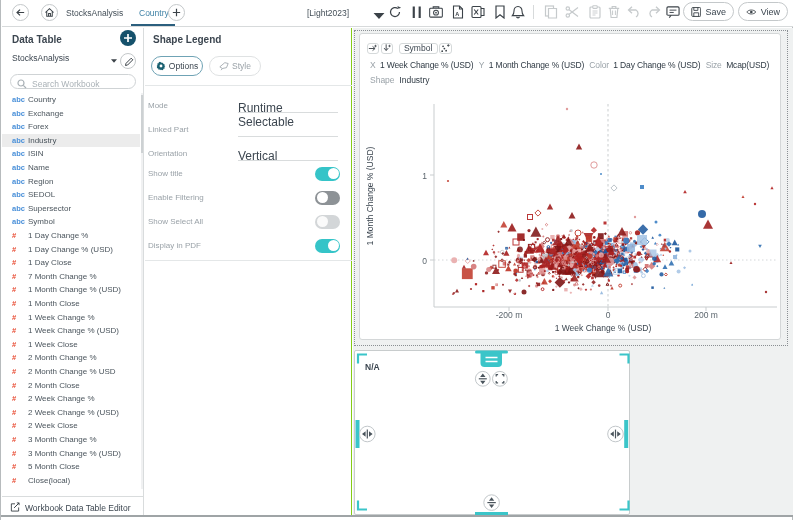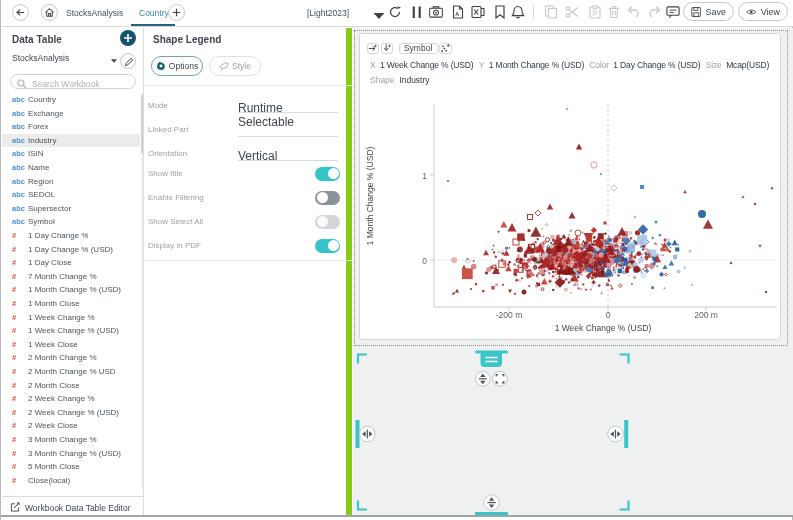--- a/index.html
+++ b/index.html
@@ -7,21 +7,21 @@
 .circ{position:absolute;width:17px;height:17px;border:1px solid #c4c8ca;border-radius:50%;top:4px;display:flex;align-items:center;justify-content:center}
 .tbtxt{position:absolute;top:8px;font-size:8.5px;color:#444f58}
 .ticon{position:absolute;top:5px;width:14px;height:14px}
 .pill{position:absolute;top:2px;height:19px;border:1px solid #c4c8ca;border-radius:10px;display:flex;align-items:center;font-size:9px;color:#3c4650;padding:0 7px;gap:4px;background:#fff}
 #left{position:absolute;left:1px;top:28px;width:142px;height:487px;background:#fff;border-right:1px solid #d9dcdd}
 #left h1{font-size:10px;color:#3c4650;position:absolute;left:10px;top:6px;font-weight:bold}
 .row{position:absolute;left:0;width:138px;height:13.6px;font-size:8px;color:#4a545c;display:flex;align-items:center}
 .row .pre{width:26px;padding-left:10px;font-weight:bold;font-size:7.5px;flex:none}
 .abc{color:#4a90d9}
 .num{color:#e8482f;font-size:9px}
-#mid{position:absolute;left:144px;top:28px;width:207px;height:487px;background:#fff;border-right:6px solid #84cc16}
+#mid{position:absolute;left:144px;top:28px;width:207px;height:487px;background:#fff;border-right:1px solid #84cc16}
 #mid h1{font-size:10px;color:#3c4650;position:absolute;left:8px;top:6px;font-weight:bold}
 .flabel{position:absolute;left:3px;font-size:8px;color:#9aa2a8}
 .fval{position:absolute;left:93px;width:100px;font-size:12px;color:#3c4650;border-bottom:1px solid #d9dcdd;height:12px}
 .toggle{position:absolute;left:170px;width:25px;height:14px;border-radius:7px}
 .knob{position:absolute;top:1.5px;width:11px;height:11px;border-radius:50%;background:#fff}
 #dash{position:absolute;left:352px;top:28px;width:440px;height:487px;background:#eff1f1}
 #chartsel{position:absolute;left:0.5px;top:2px;width:434px;height:316px;border:1px dotted #8a8f93}
 #chart{position:absolute;left:6px;top:5px;width:422px;height:307px;background:#fff;border:1px solid #d4d7d8;border-radius:3px}
 .cbtn{position:absolute;top:8.5px;height:11.5px;border:1px solid #d5d9da;border-radius:3px;background:#fff;display:flex;align-items:center;justify-content:center;font-size:8.5px;color:#3c4650}
 .bindk{color:#9aa2a8}
@@ -1699,20 +1699,23 @@
 <circle cx="654.0" cy="221.0" r="1.5" fill="#3b7fc4" opacity="0.90"></circle>
 <polygon points="667.0,240.2 669.8,243.0 667.0,245.8 664.2,243.0" fill="#2f6eb0" opacity="0.90"></polygon>
 <rect x="671.0" y="254.0" width="4.0" height="4.0" fill="#8fb4dc" opacity="0.90"></rect>
 <circle cx="688.0" cy="250.0" r="1.5" fill="#a5c3e4" opacity="0.90"></circle>
 <polygon points="663.0,263.2 660.5,267.9 665.5,267.9" fill="#2f6eb0" opacity="0.90"></polygon>
 <polygon points="645.0,267.8 647.2,270.0 645.0,272.2 642.8,270.0" fill="#3b7fc4" opacity="0.90"></polygon>
 <circle cx="633.0" cy="216.0" r="1.2" fill="#dd9090" opacity="0.90"></circle>
 <rect x="601.5" y="220.5" width="3.0" height="3.0" fill="#b22222" opacity="0.90"></rect>  
         </svg>
  </div>
+ <div id="bpan">
+  <div style="position:absolute;left:10px;top:11px;font-size:8.5px;font-weight:bold;color:#3c4650">N/A</div>
+ </div>
  <svg style="position:absolute;left:0;top:0" width="440" height="487" viewBox="352 28 440 487">
   <g stroke="#3bc5c9" stroke-width="2.2" fill="none">
    <path d="M357 363.5v-9h9"></path>
           <path d="M618.5 354.5h9v9"></path>
           <path d="M357 500.5v9h9"></path>
           <path d="M618.5 509.5h9v-9"></path>
   </g>
   <rect x="354.5" y="420" width="4" height="28" fill="#3bc5c9"></rect>
   <rect x="623.2" y="420" width="4" height="28" fill="#3bc5c9"></rect>
   <rect x="474" y="512" width="33" height="3" fill="#3bc5c9"></rect>

